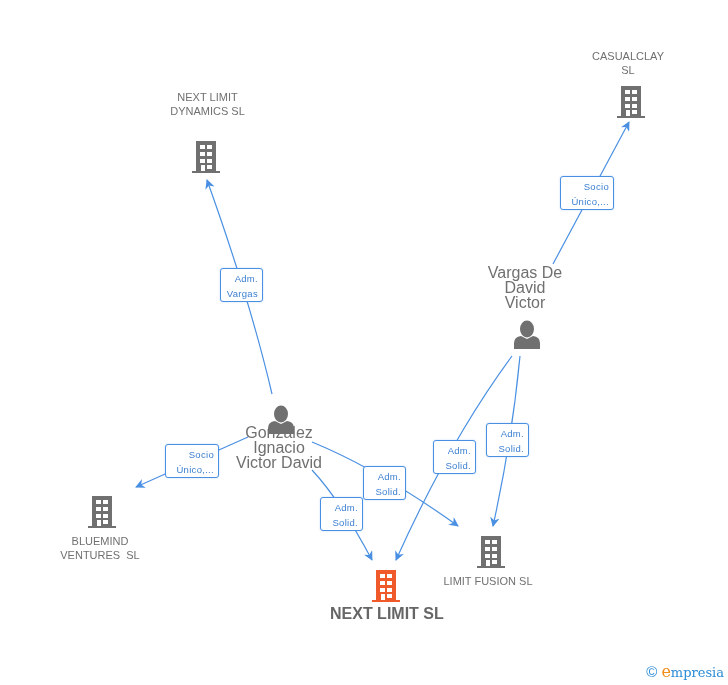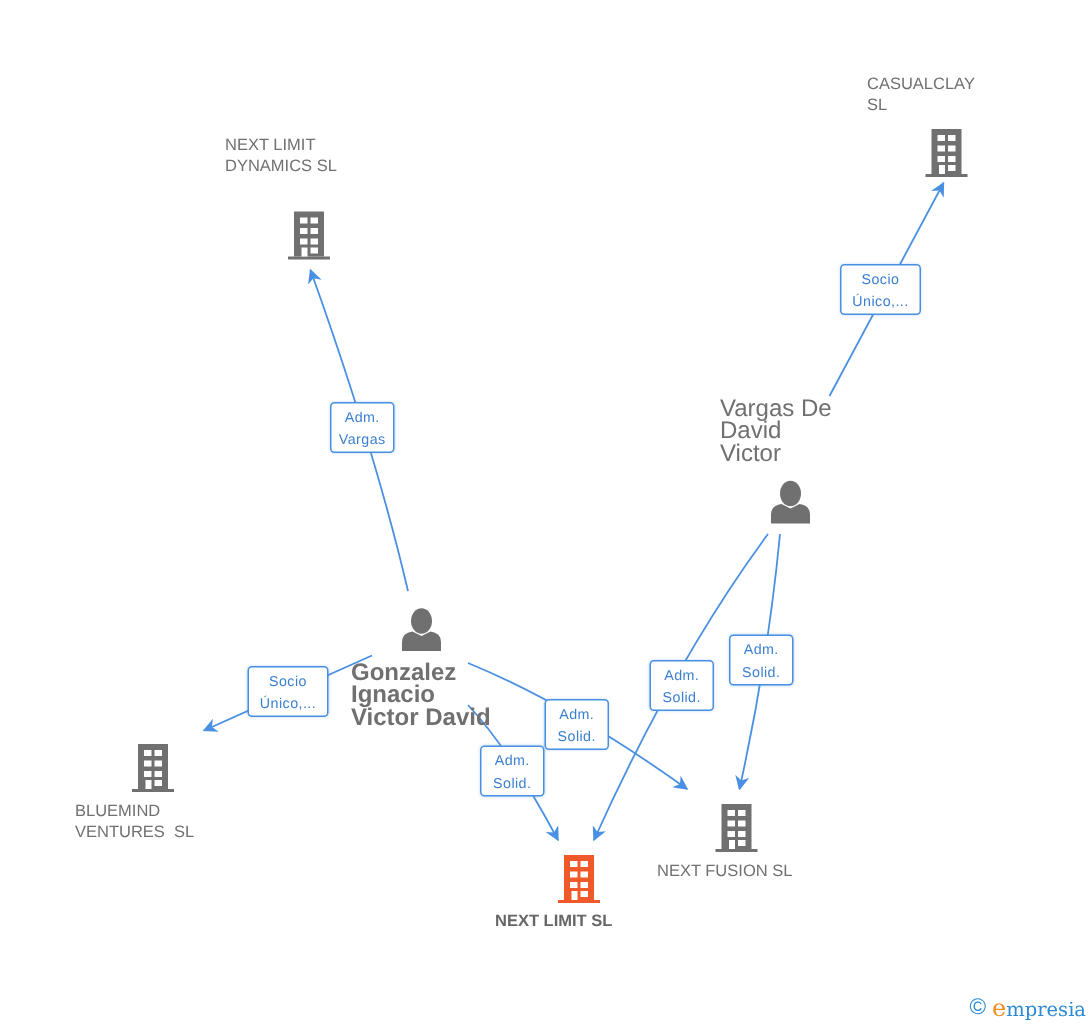--- a/index.html
+++ b/index.html
@@ -1,25 +1,25 @@
 <!DOCTYPE html>
 <html><head>
 <meta charset="utf-8">
 <style>
   html, body { margin: 0; padding: 0; background: #ffffff; }
   body { width: 728px; height: 685px; position: relative; overflow: hidden;
          font-family: "Liberation Sans", "DejaVu Sans", sans-serif; }
   #graph { position: absolute; left: 0; top: 0; }
-  .node-label { position: absolute; text-align: left; color: #707070;
+  .node-label { position: absolute; text-align: center; color: #707070;
                 font-size: 11px; line-height: 14px; white-space: nowrap; }
   .node-label.person { font-size: 16px; line-height: 15px; }
-  .node-label.main { color: #666666; font-weight: bold; font-size: 11px; }
+  .node-label.main { color: #666666; font-weight: bold; font-size: 16px; }
   .edge-label { position: absolute; background: #ffffff; border: 1px solid #4a90e2;
                 border-radius: 3px; color: #3b7fd1; font-size: 9.5px; line-height: 15px;
-                text-align: center; box-sizing: border-box; padding: 2px 4px;
+                text-align: right; box-sizing: border-box; padding: 2px 4px;
                 letter-spacing: 0.3px; box-shadow: 0 0 2px rgba(74,144,226,0.35); }
   .edge-label span { display: block; }
   .footer { position: absolute; right: 4px; bottom: 4px; font-size: 13px; display: flex;
             align-items: center; gap: 4px; }
   .footer .copy { color: #2b8bd6; font-size: 15px; }
   .footer .brand { color: #2b8bd6; font-family: "DejaVu Serif", serif; font-size: 13px; }
   .footer .brand .e { color: #f28c1b; font-size: 16px; }
 </style>
 </head>
 <body>
@@ -72,31 +72,31 @@
 </div>
 <div class="node-label" style="left:578px;top:49px;width:100px;">
   <div>CASUALCLAY</div>
   <div>SL</div>
 </div>
 <div class="node-label person" style="left:480px;top:265px;width:90px;">
   <div>Vargas De</div>
   <div>David</div>
   <div>Victor</div>
 </div>
-<div class="node-label person" style="left:234px;top:441px;width:90px;font-weight:bold;">
+<div class="node-label person" style="left:234px;top:425px;width:90px;">
   <div>Gonzalez</div>
   <div>Ignacio</div>
   <div>Victor David</div>
 </div>
 <div class="node-label" style="left:50px;top:534px;width:100px;">
   <div>BLUEMIND</div>
   <div style="white-space:pre">VENTURES  SL</div>
 </div>
 <div class="node-label" style="left:438px;top:574px;width:100px;">
-  <div>NEXT FUSION SL</div>
+  <div>LIMIT FUSION SL</div>
 </div>
 <div class="node-label main" style="left:330px;top:607px;width:110px;">
   <div>NEXT LIMIT SL</div>
 </div>
 
 <div class="edge-label" style="left:220px;top:268px;width:43px;height:34px;">
   <span>Adm.</span>
   <span>Vargas</span>
 </div>
 <div class="edge-label" style="left:560px;top:176px;width:54px;height:34px;">

